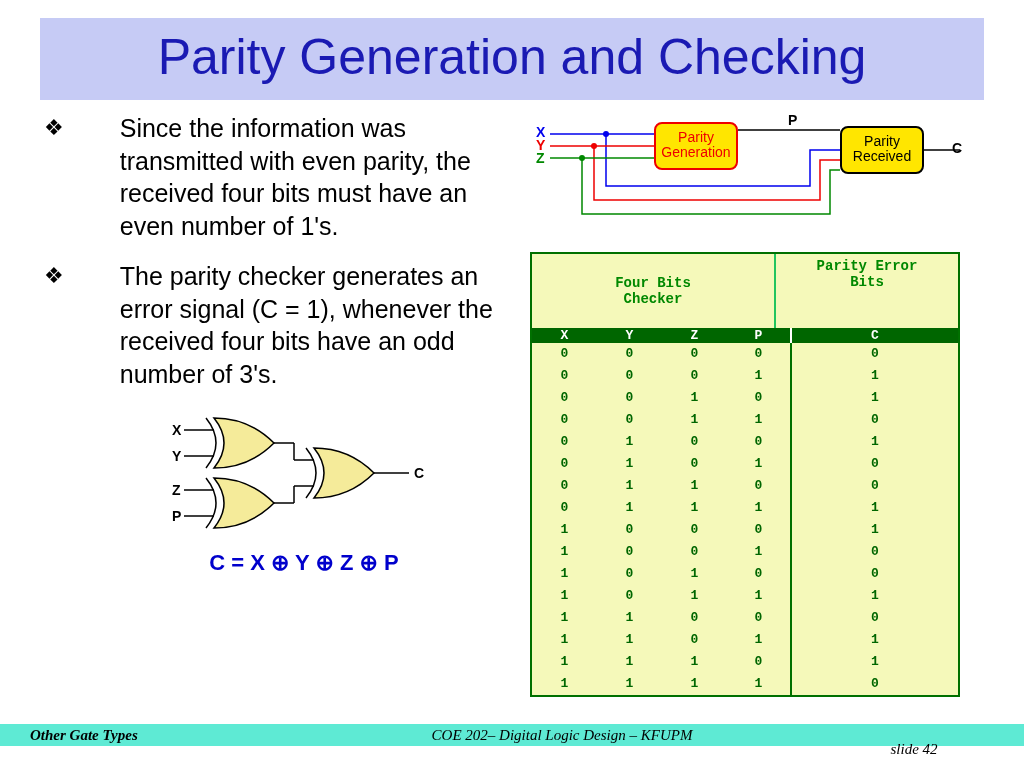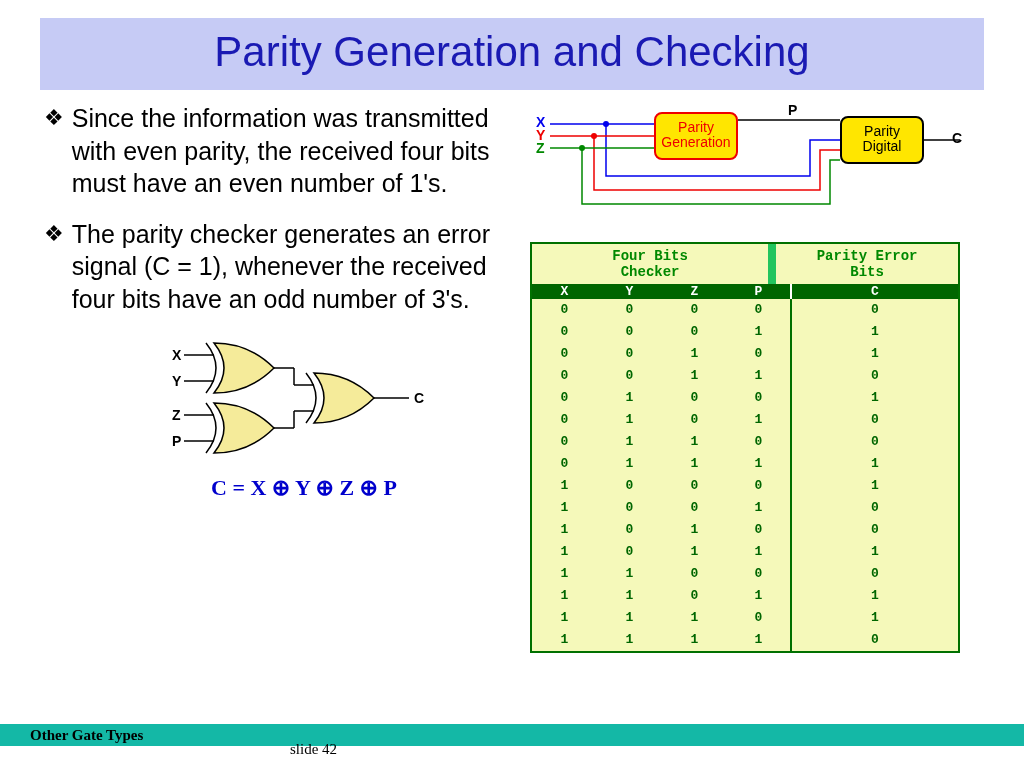--- a/index.html
+++ b/index.html
@@ -13,21 +13,21 @@
   }
   .title-bar {
     margin: 18px 40px 0 40px;
     background: #c6cbf5;
     text-align: center;
     padding: 10px 0 14px 0;
   }
   .title-bar h1 {
     font-family: "Comic Sans MS", cursive, sans-serif;
     color: #1a1ab3;
-    font-size: 42px;
+    font-size: 50px;
     font-weight: normal;
   }
   .content {
     display: flex;
     margin-top: 12px;
   }
   .left-col {
     width: 520px;
     padding-left: 44px;
     padding-right: 10px;
@@ -40,20 +40,21 @@
     font-size: 22px;
     color: #000;
     margin-right: 8px;
     flex-shrink: 0;
     line-height: 32px;
   }
   .bullet-text {
     font-size: 25px;
     color: #000;
     line-height: 1.3;
+    margin-left: 48px;
   }
   .right-col {
     width: 460px;
     padding-right: 20px;
   }
   .block-diagram {
     position: relative;
     height: 140px;
     margin-left: 10px;
   }
@@ -87,21 +88,21 @@
   }
   .sig-label { position: absolute; font-size: 14px; font-weight: bold; }
   .truth-table {
     margin-left: 10px;
     border: 2px solid #007000;
     background: #f5f9ba;
     width: 430px;
     font-family: "Courier New", monospace;
   }
   .tt-top { display: flex; text-align: center; color: #008800; font-size: 14px; font-weight: bold; }
-  .tt-top-left { width: 260px; border-right: 8px solid #22c55e; padding: 4px 0; }
+  .tt-top-left { width: 260px; border-right: 2px solid #22c55e; padding: 21px 0; }
   .tt-top-right { width: 194px; padding: 4px 0; }
   .tt-head {
     display: flex;
     background: #006600;
     color: #fff;
     font-size: 13px;
     font-weight: bold;
   }
   .tt-head .hcell { text-align: center; }
   .tt-head .hcell.x { width: 65px; }
@@ -118,44 +119,45 @@
   .tt-row .tcell.c { width: 166px; }
   .gate-diagram {
     position: relative;
     width: 320px;
     height: 140px;
     margin-left: 130px;
     margin-top: 8px;
   }
   .gate-label { position: absolute; font-size: 14px; font-weight: bold; color: #000; }
   .equation {
-    font-family: Liberation Serif, serif;
+    font-family: Liberation Sans, sans-serif;
     font-size: 22px;
     font-weight: bold;
     color: #0000cc;
     text-align: center;
     margin-top: 2px;
     margin-left: 100px;
     width: 320px;
   }
   .footer {
     position: absolute;
     left: 0; right: 0; bottom: 22px;
     height: 22px;
-    background: #14b8a6;
+    background: #5eead4;
     display: flex;
     align-items: center;
     font-family: "Times New Roman", serif;
     font-size: 15px;
+    font-style: italic;
     color: #000;
     padding: 0 30px;
   }
   .footer .fl { flex: 0 0 260px; font-weight: bold; }
   .footer .fc { flex: 1; text-align: center; }
-  .footer .fr { flex: 0 0 160px; text-align: left; margin-top: 28px; }
+  .footer .fr { flex: 0 0 160px; text-align: center; margin-top: 28px; }
 </style>
 </head>
 <body>
 
 <div class="title-bar">
   <h1>Parity Generation and Checking</h1>
 </div>
 
 <div class="content">
   <div class="left-col">
@@ -232,21 +234,21 @@
       <span class="sig-label" style="left:6px; top:25px; color:#ee0000">Y</span>
       <span class="sig-label" style="left:6px; top:38px; color:#008800">Z</span>
       <span class="sig-label" style="left:258px; top:0px; color:#000">P</span>
       <span class="sig-label" style="left:422px; top:28px; color:#000">C</span>
       <div class="pg-box">
         <span>Parity</span><br>
         <span>Generation</span>
       </div>
       <div class="pc-box">
         <span>Parity</span><br>
-        <span>Digital</span>
+        <span>Received</span>
       </div>
     </div>
 
     <div class="truth-table">
       <div class="tt-top">
         <div class="tt-top-left">
           <span>Four Bits</span><br>
           <span>Checker</span>
         </div>
         <div class="tt-top-right">
@@ -374,14 +376,15 @@
             <div class="tcell p">1</div>
             <div class="tcell c">0</div>
           </div>
         </div>
     </div>
   </div>
 </div>
 
 <div class="footer">
   <div class="fl">Other Gate Types</div>
+  <div class="fc">COE 202– Digital Logic  Design – KFUPM</div>
   <div class="fr">slide 42</div>
 </div>
 
 </body></html>

